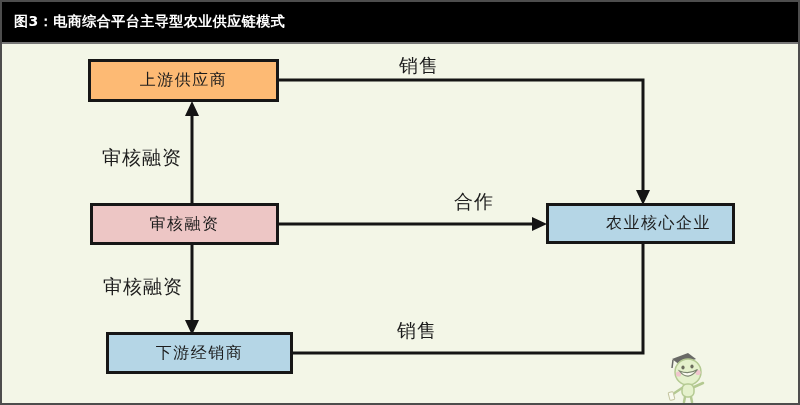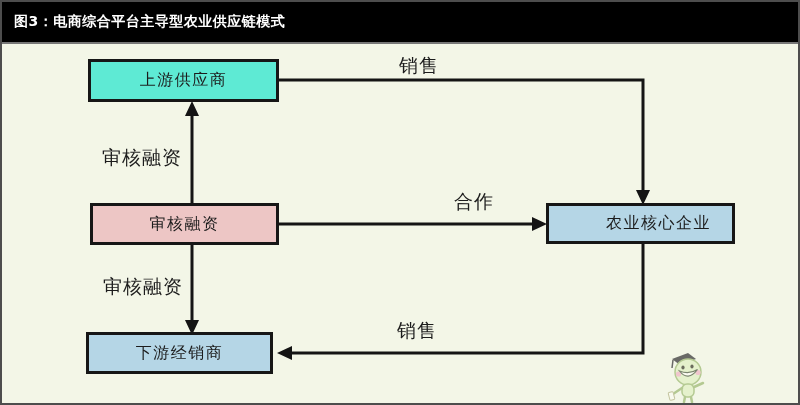--- a/index.html
+++ b/index.html
@@ -17,21 +17,21 @@
     color:#ffffff;font-size:14px;font-weight:bold;letter-spacing:.5px;white-space:nowrap;
   }
   svg.connectors{position:absolute;left:0;top:0;width:796px;height:401px;}
   .node{
     position:absolute;border:3px solid #161616;box-sizing:border-box;
     display:flex;align-items:center;justify-content:center;
     font-size:16px;color:#1c1c1c;letter-spacing:1.5px;white-space:nowrap;
   }
   #node-upstream  {left:86px; top:57px;  width:191px;height:43px;}
   #node-platform  {left:88px; top:201px; width:189px;height:42px;}
-  #node-downstream{left:84px; top:330px; width:187px;height:42px;}
+  #node-downstream{left:104px; top:330px; width:187px;height:42px;}
   #node-core      {left:544px;top:201px; width:189px;height:41px;}
   .edge-label{
     position:absolute;transform:translate(-50%,-50%);
     font-size:19px;color:#1c1c1c;font-weight:500;letter-spacing:1px;white-space:nowrap;
   }
   #label-fin-up  {left:140px;top:156px;}
   #label-fin-down{left:141px;top:285px;}
   #label-coop    {left:438px;top:200px;margin-left:34px;}
   #label-sale-top{left:417px;top:64px;}
   #label-sale-bot{left:415px;top:329px;}
@@ -73,21 +73,21 @@
       <polyline points="276,78 641,78 641,190" fill="none" stroke="#141414" stroke-width="3" stroke-linejoin="miter"></polyline>
       <polygon points="641,203 634,188 648,188" fill="#141414"></polygon>
     </g>
 
     <g>
       <polyline points="641,241 641,351 289,351" fill="none" stroke="#141414" stroke-width="3" stroke-linejoin="miter"></polyline>
       <polygon points="275,351 290,344 290,358" fill="#141414"></polygon>
     </g>
   </svg>
 
-  <div class="node" id="node-upstream" style="background: #5eead4;">
+  <div class="node" id="node-upstream" style="background: #fdba74;">
     <span>上游供应商</span>
   </div>
 
   <div class="node" id="node-platform" style="background: rgb(237, 198, 197);">
     <span>审核融资</span>
   </div>
 
   <div class="node" id="node-downstream" style="background: rgb(181, 214, 230);">
     <span>下游经销商</span>
   </div>

